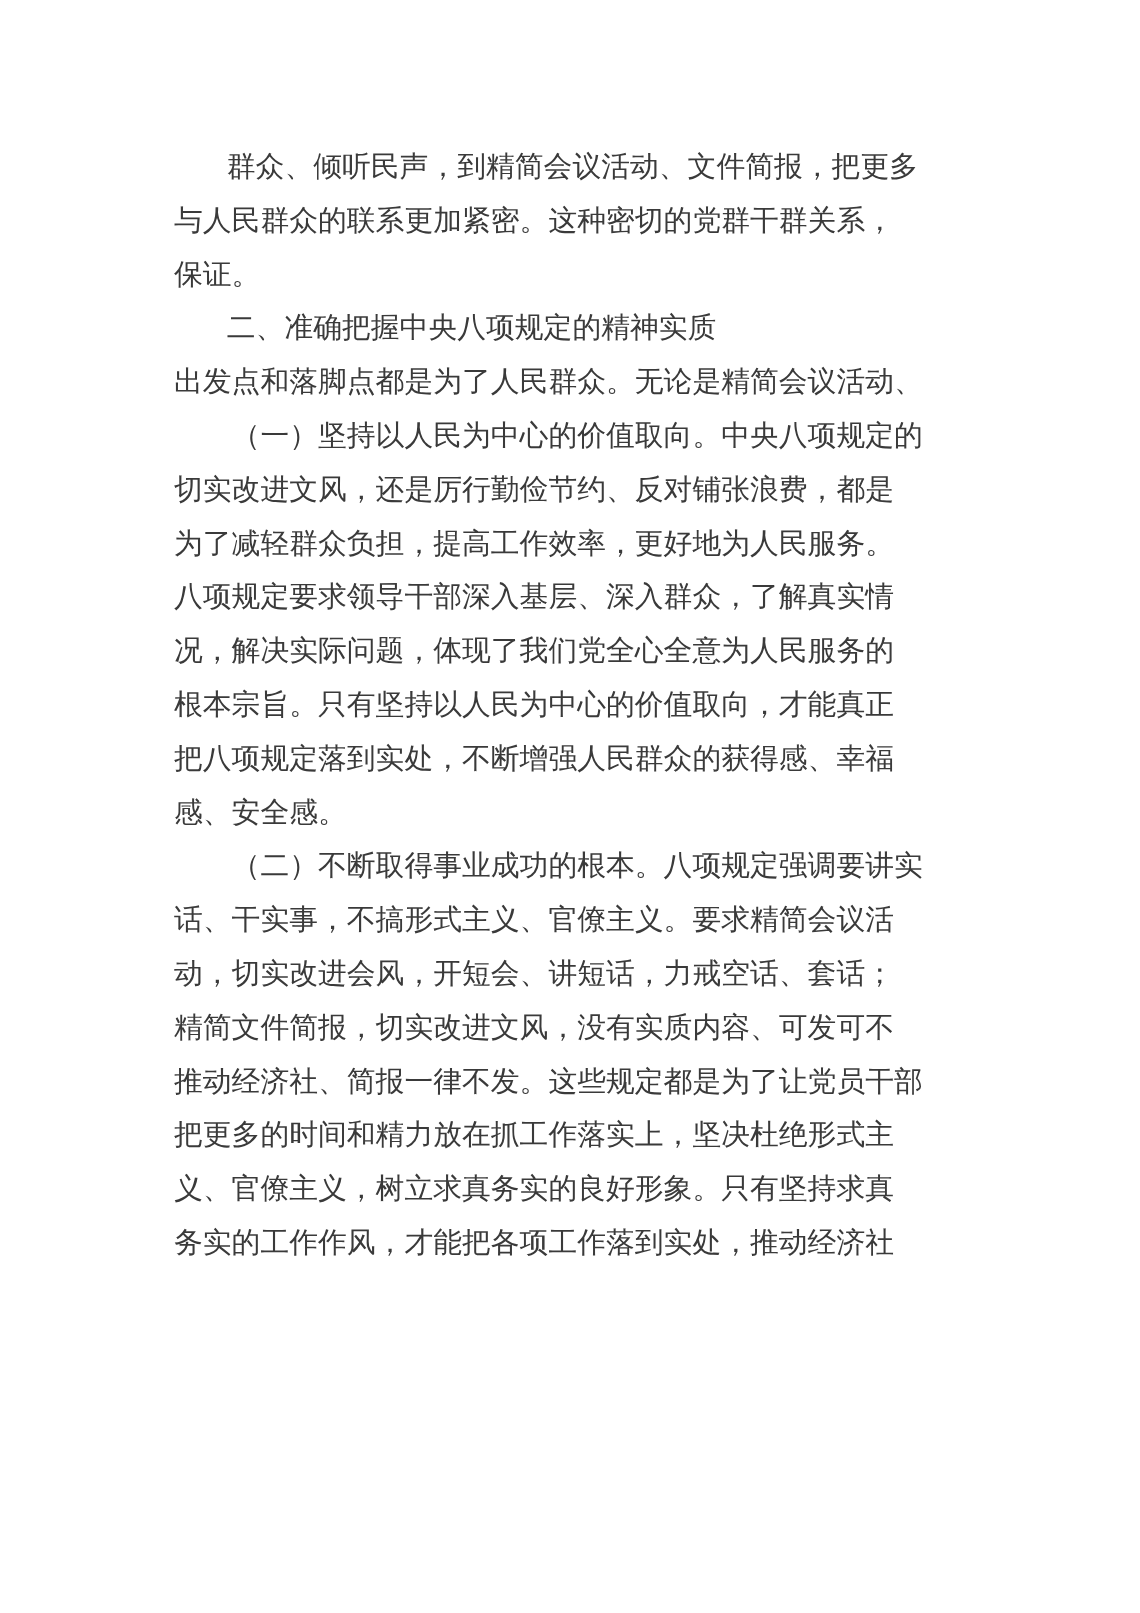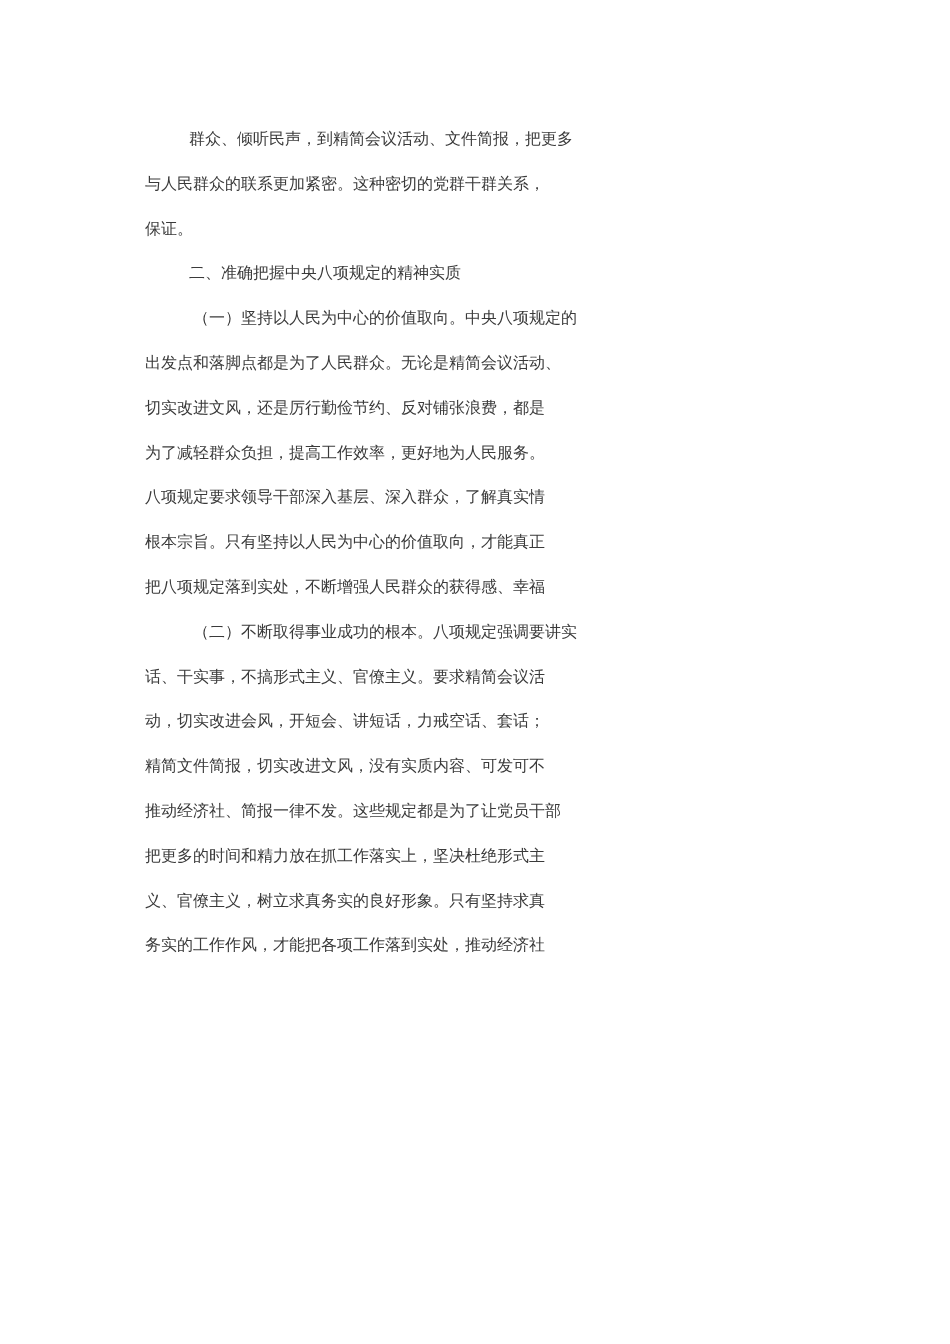--- a/index.html
+++ b/index.html
@@ -12,21 +12,21 @@
       height: 1344px;
       position: relative;
       overflow: hidden;
     }
     .page {
       position: absolute;
       left: 145px;
       top: 117px;
       width: 660px;
       font-family: "DejaVu Sans", "Liberation Sans", sans-serif;
-      font-size: 16px;
+      font-size: 24px;
       line-height: 44.8px;
       color: #3a3a3a;
     }
     .line {
       white-space: nowrap;
       height: 44.8px;
     }
     .indent {
       padding-left: 44px;
     }
@@ -35,27 +35,29 @@
     }
   </style>
 </head>
 <body>
 
 <div class="page">
   <div class="line indent">群众、倾听民声，到精简会议活动、文件简报，把更多</div>
   <div class="line">与人民群众的联系更加紧密。这种密切的党群干群关系，</div>
   <div class="line">保证。</div>
   <div class="line indent">二、准确把握中央八项规定的精神实质</div>
+  <div class="line">出发点和落脚点都是为了人民群众。无论是精简会议活动、</div>
   <div class="line indent2">（一）坚持以人民为中心的价值取向。中央八项规定的</div>
-  <div class="line">出发点和落脚点都是为了人民群众。无论是精简会议活动、</div>
   <div class="line">切实改进文风，还是厉行勤俭节约、反对铺张浪费，都是</div>
   <div class="line">为了减轻群众负担，提高工作效率，更好地为人民服务。</div>
   <div class="line">八项规定要求领导干部深入基层、深入群众，了解真实情</div>
+  <div class="line">况，解决实际问题，体现了我们党全心全意为人民服务的</div>
   <div class="line">根本宗旨。只有坚持以人民为中心的价值取向，才能真正</div>
   <div class="line">把八项规定落到实处，不断增强人民群众的获得感、幸福</div>
+  <div class="line">感、安全感。</div>
   <div class="line indent2">（二）不断取得事业成功的根本。八项规定强调要讲实</div>
   <div class="line">话、干实事，不搞形式主义、官僚主义。要求精简会议活</div>
   <div class="line">动，切实改进会风，开短会、讲短话，力戒空话、套话；</div>
   <div class="line">精简文件简报，切实改进文风，没有实质内容、可发可不</div>
   <div class="line">推动经济社、简报一律不发。这些规定都是为了让党员干部</div>
   <div class="line">把更多的时间和精力放在抓工作落实上，坚决杜绝形式主</div>
   <div class="line">义、官僚主义，树立求真务实的良好形象。只有坚持求真</div>
   <div class="line">务实的工作作风，才能把各项工作落到实处，推动经济社</div>
 </div>
 

